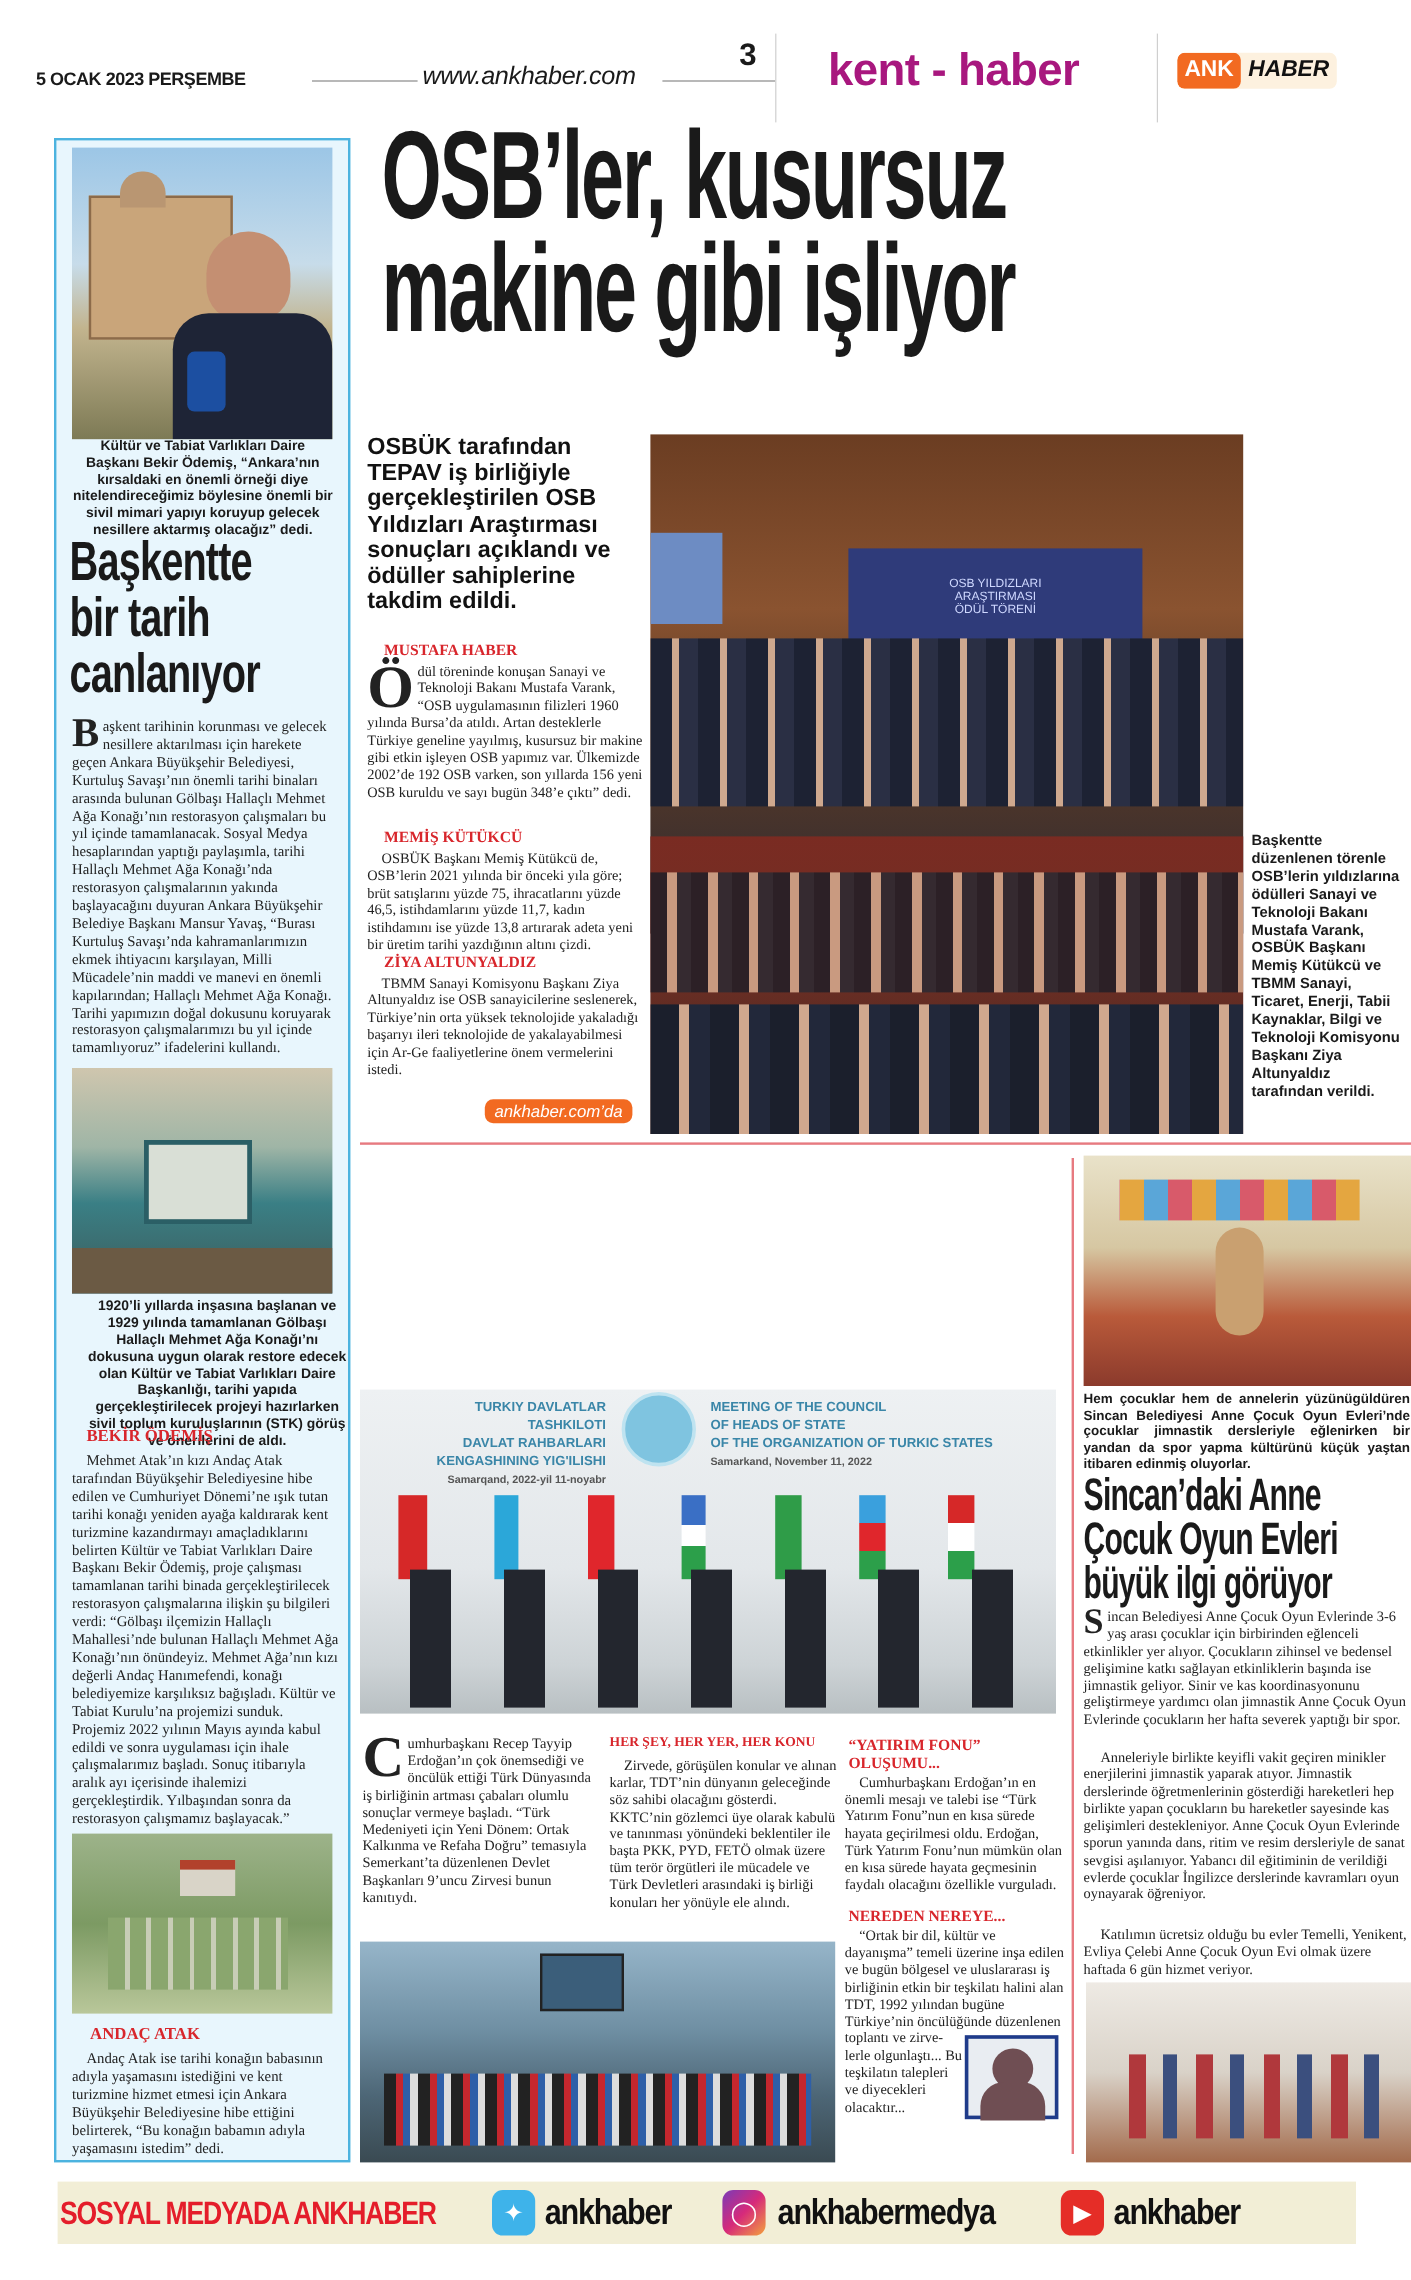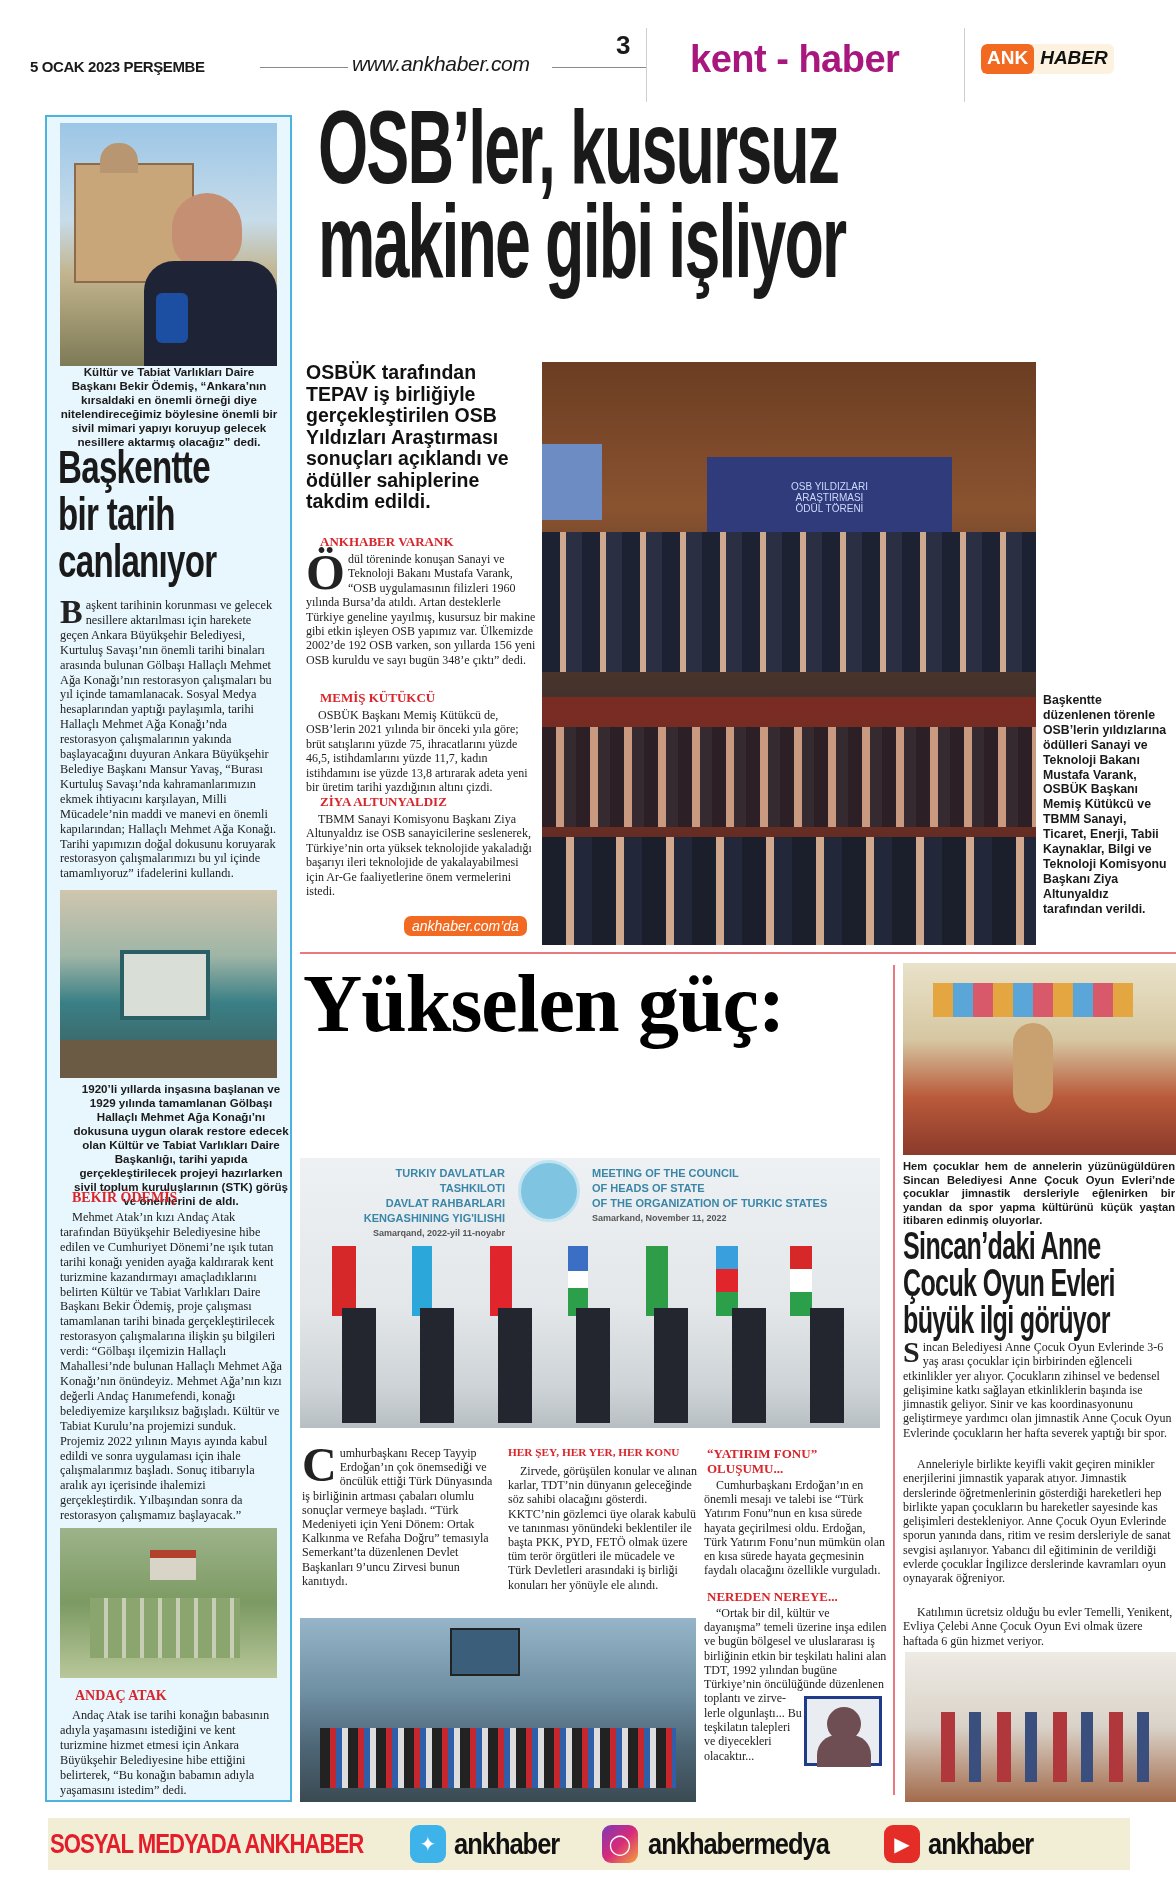--- a/index.html
+++ b/index.html
@@ -93,21 +93,21 @@
 <div class="abs subhead" style="left:75px; top:1688px;">ANDAÇ ATAK</div>
 <div class="abs body-t" style="left:60px; top:1708px; width:222px; text-indent:12px;">Andaç Atak ise tarihi konağın babasının adıyla yaşamasını istediğini ve kent turizmine hizmet etmesi için Ankara Büyükşehir Belediyesine hibe ettiğini belirterek, “Bu konağın babamın adıyla yaşamasını istedim” dedi.</div>
 
 <div class="abs cond" style="left:318px; top:100px; width:1100px; font-size:104px; line-height:94px; letter-spacing:-3px; transform:scaleX(0.62);">
   <div>OSB’ler, kusursuz</div>
   <div>makine gibi işliyor</div>
 </div>
 
 <div class="abs sans" style="left:306px; top:362px; width:226px; font-size:19.5px; line-height:21.5px; font-weight:700; text-align:left; color:#111;">OSBÜK tarafından TEPAV iş birliğiyle gerçekleştirilen OSB Yıldızları Araştırması sonuçları açıklandı ve ödüller sahiplerine takdim edildi.</div>
 
-<div class="abs subhead" style="left:320px; top:534px; font-size:13px;">ANKHABER VARANK</div>
+<div class="abs subhead" style="left:320px; top:534px; font-size:13px;">MUSTAFA HABER</div>
 <div class="abs body-t" style="left:306px; top:552px; width:230px; font-size:12px; line-height:14.4px;">
   <span class="dropcap" style="font-size:50px;">Ö</span>
   <span>dül töreninde konuşan Sanayi ve Teknoloji Bakanı Mustafa Varank, “OSB uygulamasının filizleri 1960 yılında Bursa’da atıldı. Artan desteklerle Türkiye geneline yayılmış, kusursuz bir makine gibi etkin işleyen OSB yapımız var. Ülkemizde 2002’de 192 OSB varken, son yıllarda 156 yeni OSB kuruldu ve sayı bugün 348’e çıktı” dedi.</span>
 </div>
 <div class="abs subhead" style="left:320px; top:690px; font-size:13px;">MEMİŞ KÜTÜKCÜ</div>
 <div class="abs body-t" style="left:306px; top:708px; width:230px; font-size:12px; line-height:14.4px; text-indent:12px;">OSBÜK Başkanı Memiş Kütükcü de, OSB’lerin 2021 yılında bir önceki yıla göre; brüt satışlarını yüzde 75, ihracatlarını yüzde 46,5, istihdamlarını yüzde 11,7, kadın istihdamını ise yüzde 13,8 artırarak adeta yeni bir üretim tarihi yazdığının altını çizdi.</div>
 <div class="abs subhead" style="left:320px; top:794px; font-size:13px;">ZİYA ALTUNYALDIZ</div>
 <div class="abs body-t" style="left:306px; top:812px; width:230px; font-size:12px; line-height:14.4px; text-indent:12px;">TBMM Sanayi Komisyonu Başkanı Ziya Altunyaldız ise OSB sanayicilerine seslenerek, Türkiye’nin orta yüksek teknolojide yakaladığı başarıyı ileri teknolojide de yakalayabilmesi için Ar-Ge faaliyetlerine önem vermelerini istedi.</div>
 <div class="abs pill" style="left:404px; top:916px;">ankhaber.com’da</div>
 
@@ -126,21 +126,20 @@
 <div class="abs photo" style="left:542px; top:697px; width:494px; height:248px; background:linear-gradient(180deg,#7a2b22 0%,#6e2f24 45%,#3a2220 100%);">
   <div class="abs" style="left:0; top:30px; width:494px; height:100px; background:repeating-linear-gradient(90deg,#2c2026 0 14px,#c99a80 14px 22px,#352a30 22px 34px);"></div>
   <div class="abs" style="left:0; top:140px; width:494px; height:108px; background:repeating-linear-gradient(90deg,#1b1f2c 0 24px,#d0a88e 24px 32px,#22283a 32px 50px);"></div>
 </div>
 
 <div class="abs caption-b" style="left:1043px; top:693px; width:128px; text-align:left; font-size:12.3px; line-height:14.9px;">Başkentte düzenlenen törenle OSB’lerin yıldızlarına ödülleri Sanayi ve Teknoloji Bakanı Mustafa Varank, OSBÜK Başkanı Memiş Kütükcü ve TBMM Sanayi, Ticaret, Enerji, Tabii Kaynaklar, Bilgi ve Teknoloji Komisyonu Başkanı Ziya Altunyaldız tarafından verildi.</div>
 
 <div class="abs divider-red" style="left:300px; top:952px; width:876px;"></div>
 
 <div class="abs serif" style="left:303px; top:964px; width:600px; font-size:82px; line-height:80px; font-weight:700; color:#000; letter-spacing:-1px;">
-  <div>Yükselen güç:</div>
 </div>
 
 <div class="vdivider-red abs" style="left:893px; top:965px; height:830px;"></div>
 
 <div class="abs photo" style="left:300px; top:1158px; width:580px; height:270px; background:linear-gradient(180deg,#eef1f3 0%,#e3e7ea 55%,#cdd3d6 85%,#b8bfc2 100%);">
   <div class="abs sans" style="left:30px; top:8px; width:175px; text-align:right; color:#3a86a8; font-size:11px; font-weight:700; line-height:15px;">
     <div>TURKIY DAVLATLAR TASHKILOTI</div>
     <div>DAVLAT RAHBARLARI</div>
     <div>KENGASHINING YIG'ILISHI</div>
     <div style="font-size:9px; color:#555;">Samarqand, 2022-yil 11-noyabr</div>

